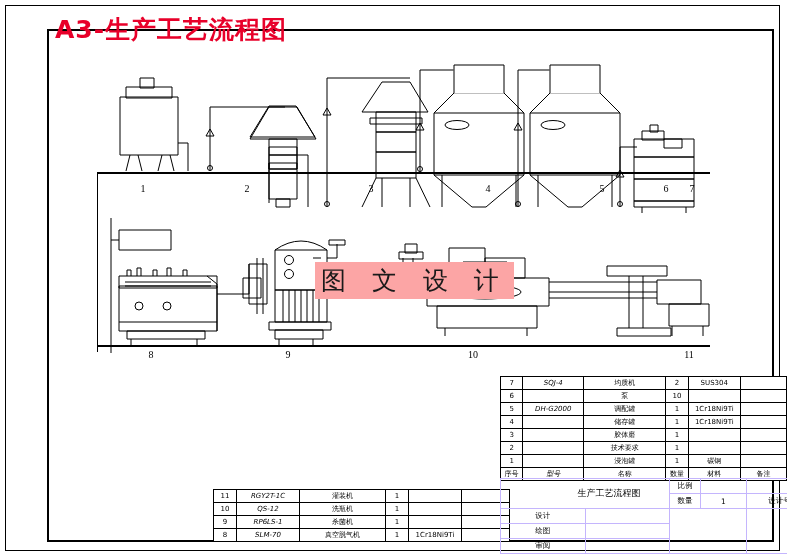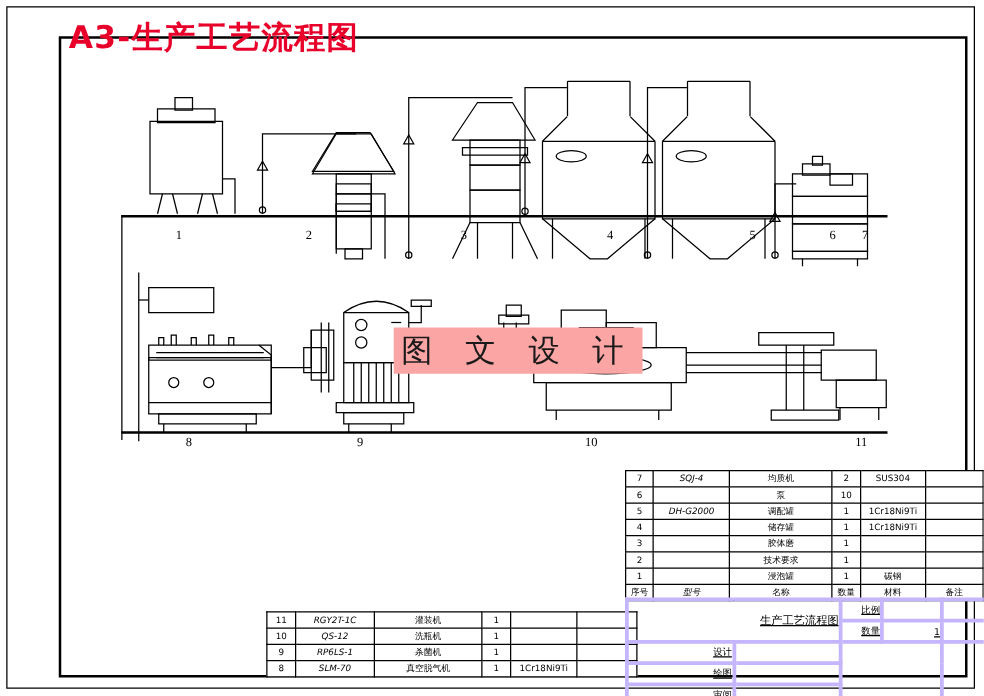--- a/index.html
+++ b/index.html
@@ -53,22 +53,22 @@
   td.c-rem{width:47px;}
 
   
   #bom-upper{left:500px;top:376px;}
   
   #bom-lower{left:213px;top:489px;}
 
   
   #titleblock{position:absolute;left:500px;top:478px;width:274px;height:64px;}
   #titleblock table{border-collapse:collapse;table-layout:fixed;width:274px;}
-  #titleblock td{border:3px solid #c4b5fd;font-size:7.5px;height:14px;padding:0;
-      text-align:right;font-family:"DejaVu Sans",sans-serif;overflow:hidden;text-decoration:underline;}
+  #titleblock td{border:1px solid #c4b5fd;font-size:7.5px;height:14px;padding:0;
+      text-align:center;font-family:"DejaVu Sans",sans-serif;overflow:hidden;}
   .tb-main{font-size:9px !important;}
 </style>
 </head>
 <body>
 
 <div id="sheet">
 
   <div class="outer-border"></div>
   <div class="inner-border"></div>
 

